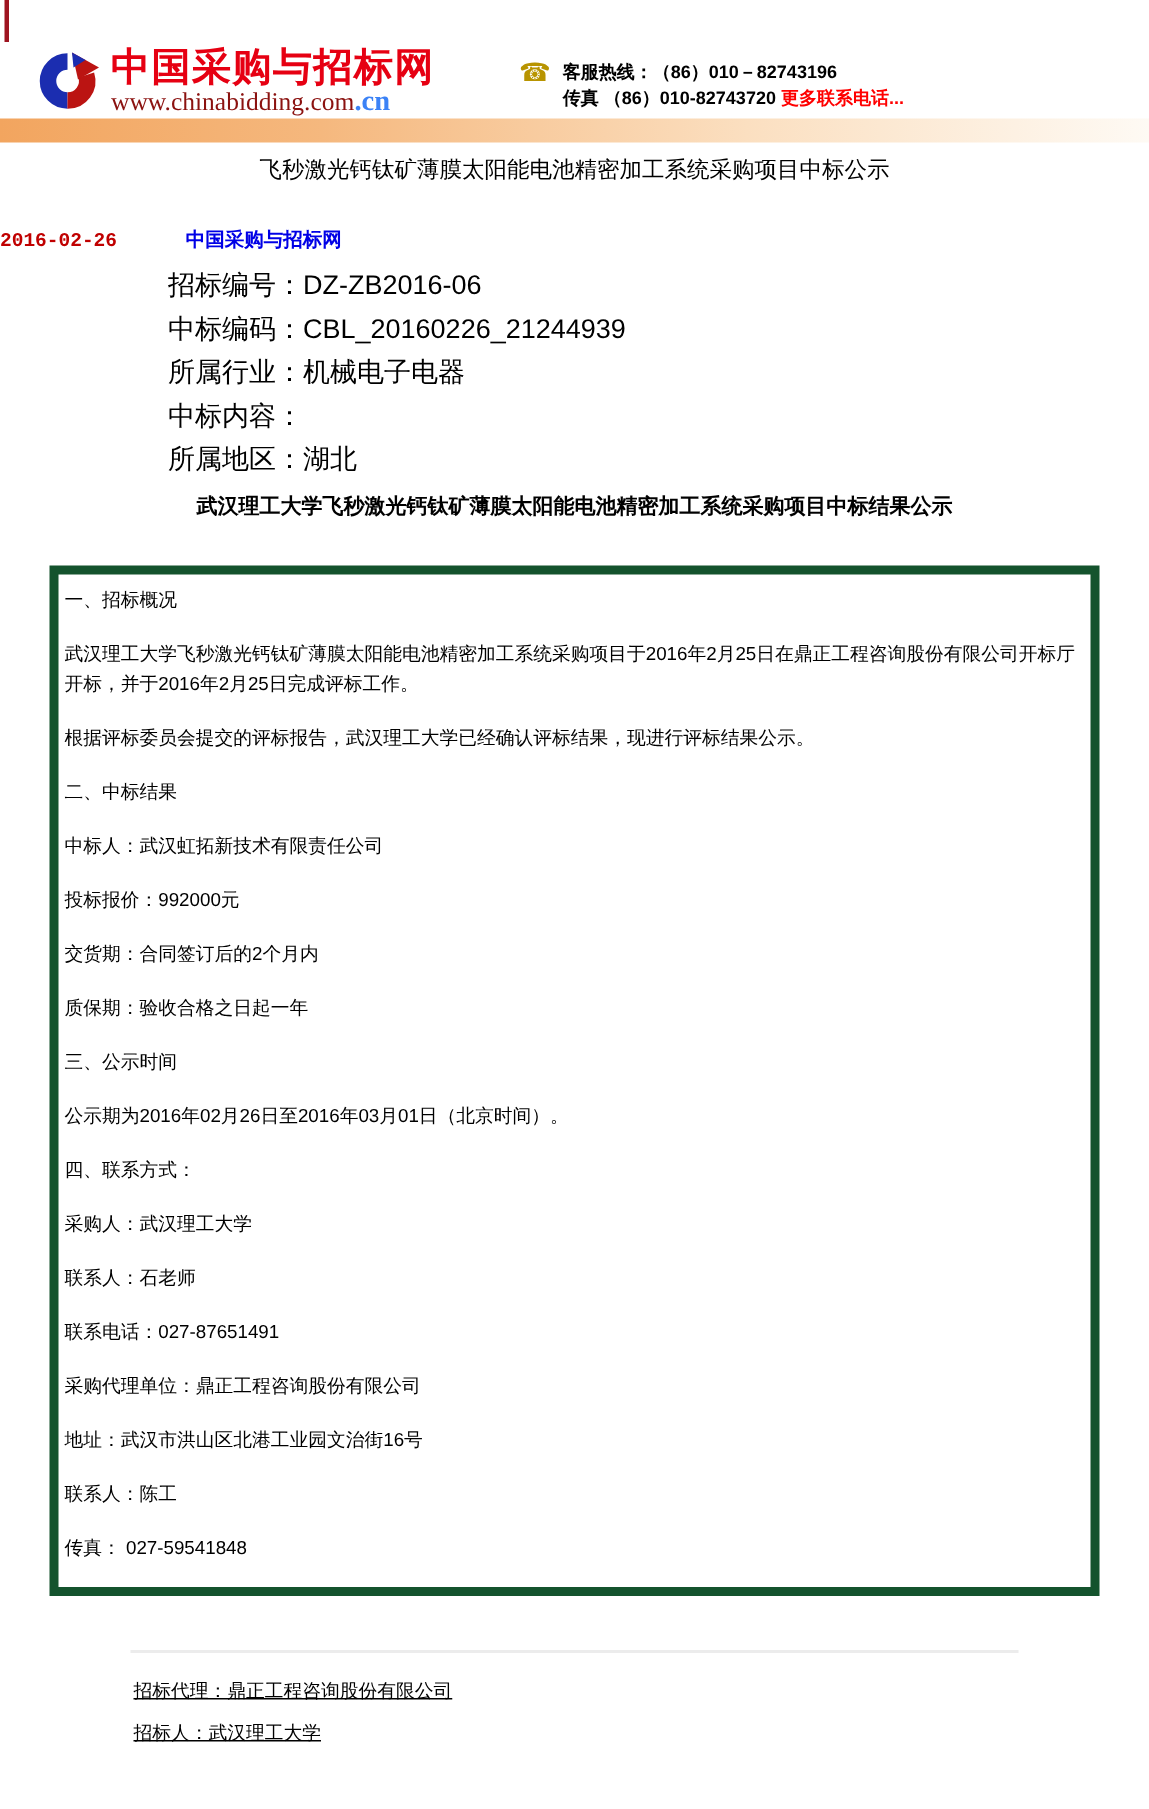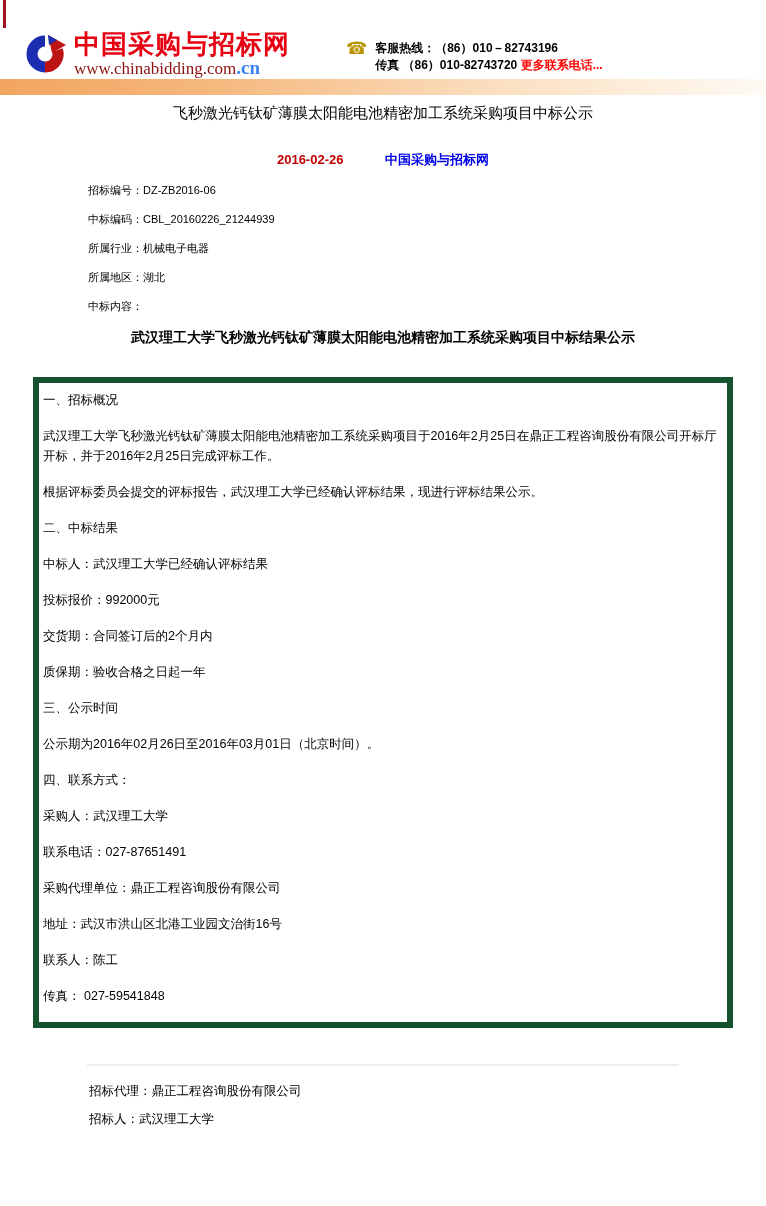--- a/index.html
+++ b/index.html
@@ -40,41 +40,41 @@
   .orange-bar {
     height: 16px; width: 766px;
     background: linear-gradient(90deg, #f2a55f 0%, #f5b87e 28%, #fbdfc0 65%, #fefaf4 100%);
   }
   
   .article-title {
     margin-top: 9px; text-align: center;
     font-size: 15px; font-weight: normal;
   }
   .meta-row {
-    margin-top: 28px; text-align: center;
-    font-size: 13px; font-weight: bold;
+    margin-top: 28px; text-align: left;
+    font-size: 13px; font-weight: bold; font-family: Liberation Mono, monospace;
   }
   .meta-date { color: #c00000; margin-right: 38px; }
   .meta-source { color: #0000e6; cursor: pointer; }
   .fields { margin: 15px 0 0 88px; }
-  .fields p { font-size: 11px; line-height: 13px; margin-bottom: 16px; }
+  .fields p { font-size: 18px; line-height: 13px; margin-bottom: 16px; margin-left: 24px; }
   .article-subtitle {
     margin-top: 3px; text-align: center;
     font-size: 14px; font-weight: bold;
   }
   .content-box {
     width: 700px; margin: 30px auto 0;
     border: 6px solid #14532d;
     padding: 7px 10px 0 4px;
   }
   .content-box p {
     font-size: 12.5px; line-height: 20px; margin-bottom: 16px;
   }
   
-  .footer { width: 592px; margin: 36px auto 0; }
+  .footer { width: 592px; margin: 36px auto 0; text-decoration: underline; }
   .divider { height: 2px; background: #ececec; border: 0; }
   .footer p { font-size: 12.5px; line-height: 13px; margin: 0 0 0 2px; }
   .footer .f1 { margin-top: 19px; }
   .footer .f2 { margin-top: 15px; }
 </style>
 </head>
 <body>
 
 <div class="red-strip"></div>
 
@@ -107,39 +107,40 @@
 
 <div class="meta-row">
   <span class="meta-date">2016-02-26</span>
   <span class="meta-source">中国采购与招标网</span>
 </div>
 
 <div class="fields">
   <p>招标编号：DZ-ZB2016-06</p>
   <p>中标编码：CBL_20160226_21244939</p>
   <p>所属行业：机械电子电器</p>
+  <p>中标内容：</p>
   <p>所属地区：湖北</p>
-  <p>中标内容：</p>
 </div>
 
 <h2 class="article-subtitle">武汉理工大学飞秒激光钙钛矿薄膜太阳能电池精密加工系统采购项目中标结果公示</h2>
 
 <div class="content-box">
   <p>一、招标概况</p>
   <p>武汉理工大学飞秒激光钙钛矿薄膜太阳能电池精密加工系统采购项目于2016年2月25日在鼎正工程咨询股份有限公司开标厅开标，并于2016年2月25日完成评标工作。</p>
   <p>根据评标委员会提交的评标报告，武汉理工大学已经确认评标结果，现进行评标结果公示。</p>
   <p>二、中标结果</p>
-  <p>中标人：武汉理工大学已经确认评标结果</p>
+  <p>中标人：武汉虹拓新技术有限责任公司</p>
   <p>投标报价：992000元</p>
   <p>交货期：合同签订后的2个月内</p>
   <p>质保期：验收合格之日起一年</p>
   <p>三、公示时间</p>
   <p>公示期为2016年02月26日至2016年03月01日（北京时间）。</p>
   <p>四、联系方式：</p>
   <p>采购人：武汉理工大学</p>
+  <p>联系人：石老师</p>
   <p>联系电话：027-87651491</p>
   <p>采购代理单位：鼎正工程咨询股份有限公司</p>
   <p>地址：武汉市洪山区北港工业园文治街16号</p>
   <p>联系人：陈工</p>
   <p>传真： 027-59541848</p>
 </div>
 
 <div class="footer">
   <hr class="divider">
   <p class="f1">招标代理：鼎正工程咨询股份有限公司</p>

